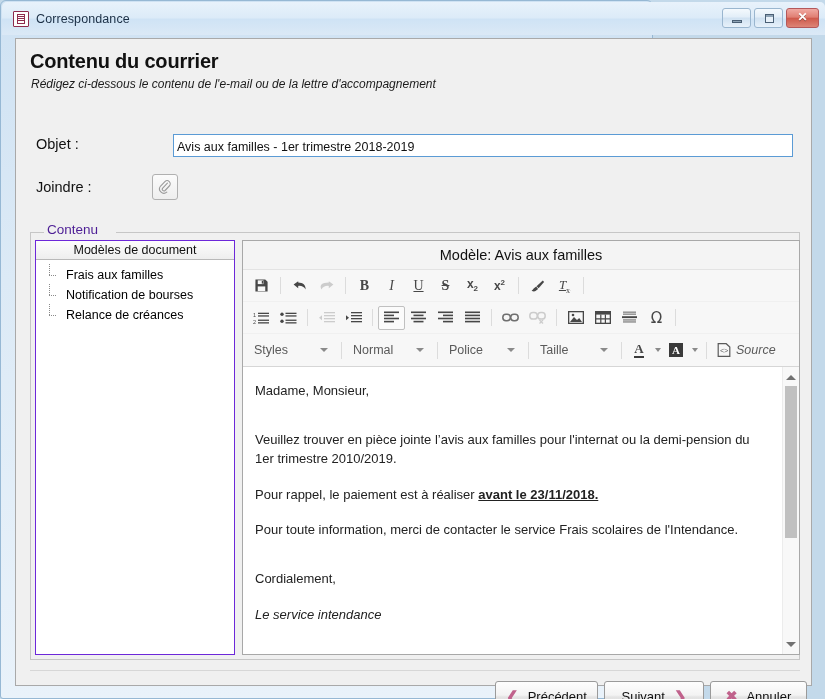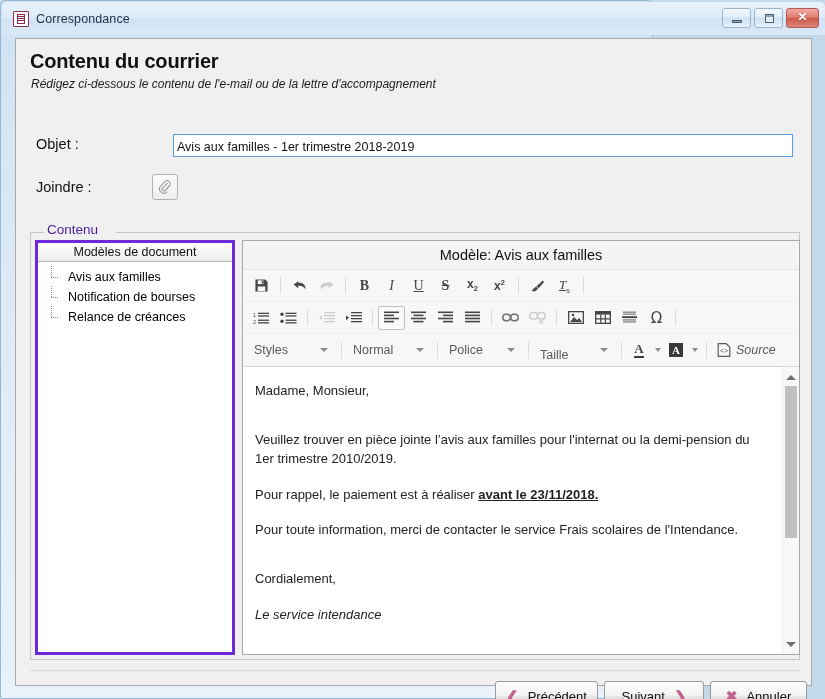--- a/index.html
+++ b/index.html
@@ -175,21 +175,21 @@
     background: #f0f0f0;
     padding: 0 3px;
   }
 
   
   .tree-panel {
     position: absolute; left: 19px; top: 201px;
     width: 200px; height: 415px;
     box-sizing: border-box;
     background: #fff;
-    border: 3px solid #6d28d9;
+    border: 1px solid #6d28d9;
   }
   .tree-header {
     height: 19px;
     box-sizing: border-box;
     background: linear-gradient(to bottom,#fdfdfd,#eeeeee);
     border-bottom: 1px solid #b9b9b9;
     font-size: 12.5px;
     color: #111;
     text-align: center;
     line-height: 18px;
@@ -284,21 +284,21 @@
   .combo .carat {
     position: absolute; right: 8px; top: 10px;
     width: 0; height: 0;
     border-left: 4px solid transparent;
     border-right: 4px solid transparent;
     border-top: 4px solid #8a8a8a;
   }
   .combo-styles { width: 88px; }
   .combo-format { width: 85px; }
   .combo-font   { width: 80px; }
-  .combo-size   { width: 82px; align-items: flex-end; }
+  .combo-size   { width: 82px; }
 
   .srcbtn {
     display: flex; align-items: center; gap: 5px;
     height: 24px; padding: 0 5px;
     color: #5a5a5a; font-size: 12.5px;
     cursor: default; flex: none; font-style: italic;
   }
 
   
   .doc {
@@ -418,21 +418,21 @@
     <div class="grp-top-l"></div>
     <div class="grp-top-r"></div>
     <div class="grp"></div>
     <div class="grp-legend">Contenu</div>
 
     <div class="tree-panel">
       <div class="tree-header">Modèles de document</div>
       <div class="tree-body">
         <div class="tree-item">
           <span class="tree-elbow"></span>
-          <span>Avis aux familles</span>
+          <span>Frais aux familles</span>
         </div>
         <div class="tree-item">
           <span class="tree-elbow"></span>
           <span>Notification de bourses</span>
         </div>
         <div class="tree-item last">
           <span class="tree-elbow"></span>
           <span>Relance de créances</span>
         </div>
       </div>

